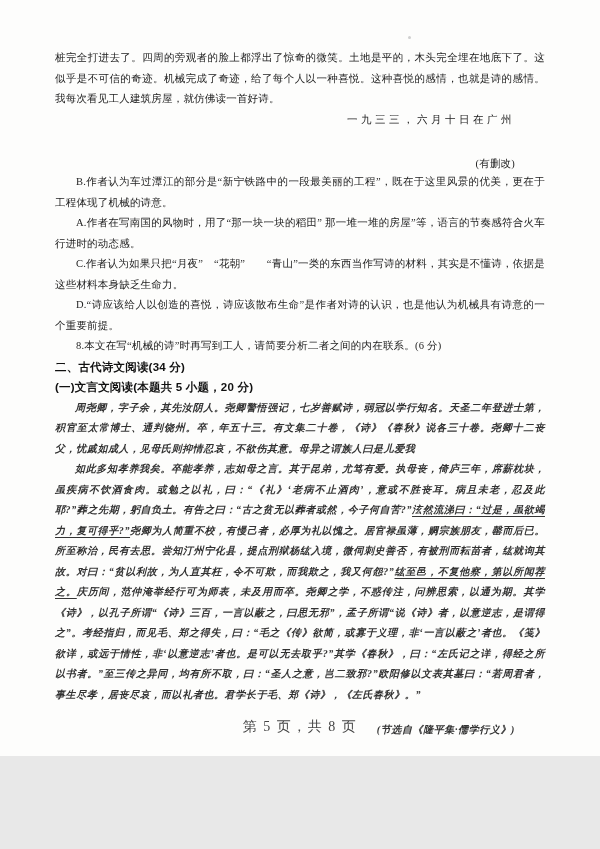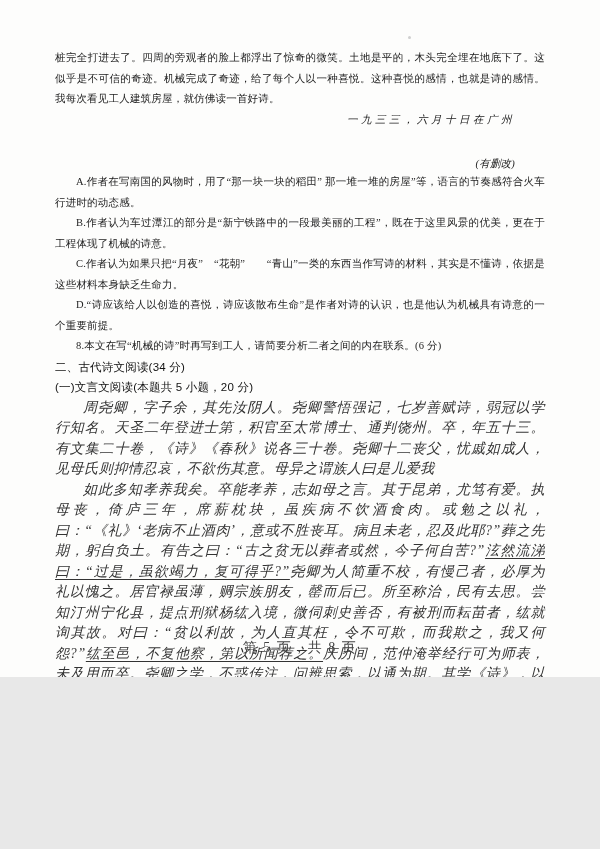--- a/index.html
+++ b/index.html
@@ -1,55 +1,56 @@
 <!DOCTYPE html>
 <html><head>
 <meta charset="utf-8">
 <style>
   html,body{margin:0;padding:0;background:#e8e8e8;}
   .page{
     position:relative;
-    width:600px;height:677px;
+    width:600px;height:756px;
     margin:0 auto;
     background:#fdfdfc;
     overflow:hidden;
     font-family:"Liberation Serif", serif;
     color:#222;
   }
   .content{
     position:absolute;
     left:55px;top:48px;
     width:490px;
   }
   .line{
     margin:0;
     font-size:10.5px;
     line-height:20.5px;
     text-align:justify;
     letter-spacing:0.2px;
   }
   .indent{text-indent:2em;}
-  .right{text-align:right;padding-right:30px;font-style:italic;}
+  .right{text-align:right;padding-right:30px;}
   .date{letter-spacing:3.5px;}
   .note{line-height:16px;margin-top:26px;}
   .heading{
     font-family:"Liberation Sans", sans-serif;
-    font-weight:normal;
+    font-weight:bold;
     font-size:11.5px;
     line-height:20.5px;
     text-align:left;
     letter-spacing:0.2px;
     margin:0;
     color:#111;
   }
   .passage .line{
     font-style:italic;
-    font-size:14px;
+    font-size:10px;
     color:#333;
     letter-spacing:0.6px;
+    font-weight:bold;
   }
   .u{
     text-decoration:underline;
     text-underline-offset:3px;
   }
   .source{margin-top:15px;text-align:right;}
   .footer{
     position:absolute;
     bottom:20px;left:0;
     width:100%;
@@ -71,22 +72,22 @@
 
 <div class="page">
   <div class="artifact-dot"></div>
 
   <div class="content">
 
     <p class="line">桩完全打进去了。四周的旁观者的脸上都浮出了惊奇的微笑。土地是平的，木头完全埋在地底下了。这似乎是不可信的奇迹。机械完成了奇迹，给了每个人以一种喜悦。这种喜悦的感情，也就是诗的感情。我每次看见工人建筑房屋，就仿佛读一首好诗。</p>
     <p class="line right date">一九三三，六月十日在广州</p>
     <p class="line right note">(有删改)</p>
 
+    <p class="line indent">B.作者认为车过潭江的部分是“新宁铁路中的一段最美丽的工程”，既在于这里风景的优美，更在于工程体现了机械的诗意。</p>
     <p class="line indent">A.作者在写南国的风物时，用了“那一块一块的稻田” 那一堆一堆的房屋”等，语言的节奏感符合火车行进时的动态感。</p>
-    <p class="line indent">B.作者认为车过潭江的部分是“新宁铁路中的一段最美丽的工程”，既在于这里风景的优美，更在于工程体现了机械的诗意。</p>
     <p class="line indent">C.作者认为如果只把“月夜”　“花朝”　　“青山”一类的东西当作写诗的材料，其实是不懂诗，依据是这些材料本身缺乏生命力。</p>
     <p class="line indent">D.“诗应该给人以创造的喜悦，诗应该散布生命”是作者对诗的认识，也是他认为机械具有诗意的一个重要前提。</p>
     <p class="line indent">8.本文在写“机械的诗”时再写到工人，请简要分析二者之间的内在联系。(6 分)</p>
 
     <p class="heading">二、古代诗文阅读(34 分)</p>
     <p class="heading">(一)文言文阅读(本题共 5 小题，20 分)</p>
 
     <div class="passage">
       <p class="line indent">周尧卿，字子余，其先汝阴人。尧卿警悟强记，七岁善赋诗，弱冠以学行知名。天圣二年登进士第，积官至太常博士、通判饶州。卒，年五十三。有文集二十卷，《诗》《春秋》说各三十卷。尧卿十二丧父，忧戚如成人，见母氏则抑情忍哀，不欲伤其意。母异之谓族人曰是儿爱我</p>
       <p class="line indent"><span>如此多知孝养我矣。卒能孝养，志如母之言。其于昆弟，尤笃有爱。执母丧，倚庐三年，席薪枕块，虽疾病不饮酒食肉。或勉之以礼，曰：“《礼》‘老病不止酒肉’，意或不胜丧耳。病且未老，忍及此耶?”葬之先期，躬自负土。有告之曰：“古之贫无以葬者或然，今子何自苦?”</span><span class="u">泫然流涕曰：“过是，虽欲竭力，复可得乎?”</span><span>尧卿为人简重不校，有慢己者，必厚为礼以愧之。居官禄虽薄，赒宗族朋友，罄而后已。所至称治，民有去思。尝知汀州宁化县，提点刑狱杨纮入境，微伺刺史善否，有被刑而耘苗者，纮就询其故。对曰：“贫以利故，为人直其枉，令不可欺，而我欺之，我又何怨?”</span><span class="u">纮至邑，不复他察，第以所闻荐之。</span><span>庆历间，范仲淹举经行可为师表，未及用而卒。尧卿之学，不惑传注，问辨思索，以通为期。其学《诗》，以孔子所谓“《诗》三百，一言以蔽之，曰思无邪”，孟子所谓“说《诗》者，以意逆志，是谓得之”。考经指归，而见毛、郑之得失，曰：“毛之《传》欲简，或寡于义理，非‘一言以蔽之’者也。《笺》欲详，或远于情性，非‘以意逆志’者也。是可以无去取乎?”其学《春秋》，曰：“左氏记之详，得经之所以书者。”至三传之异同，均有所不取，曰：“圣人之意，岂二致邪?”欧阳修以文表其墓曰：“若周君者，事生尽孝，居丧尽哀，而以礼者也。君学长于毛、郑《诗》，《左氏春秋》。”</span></p>

